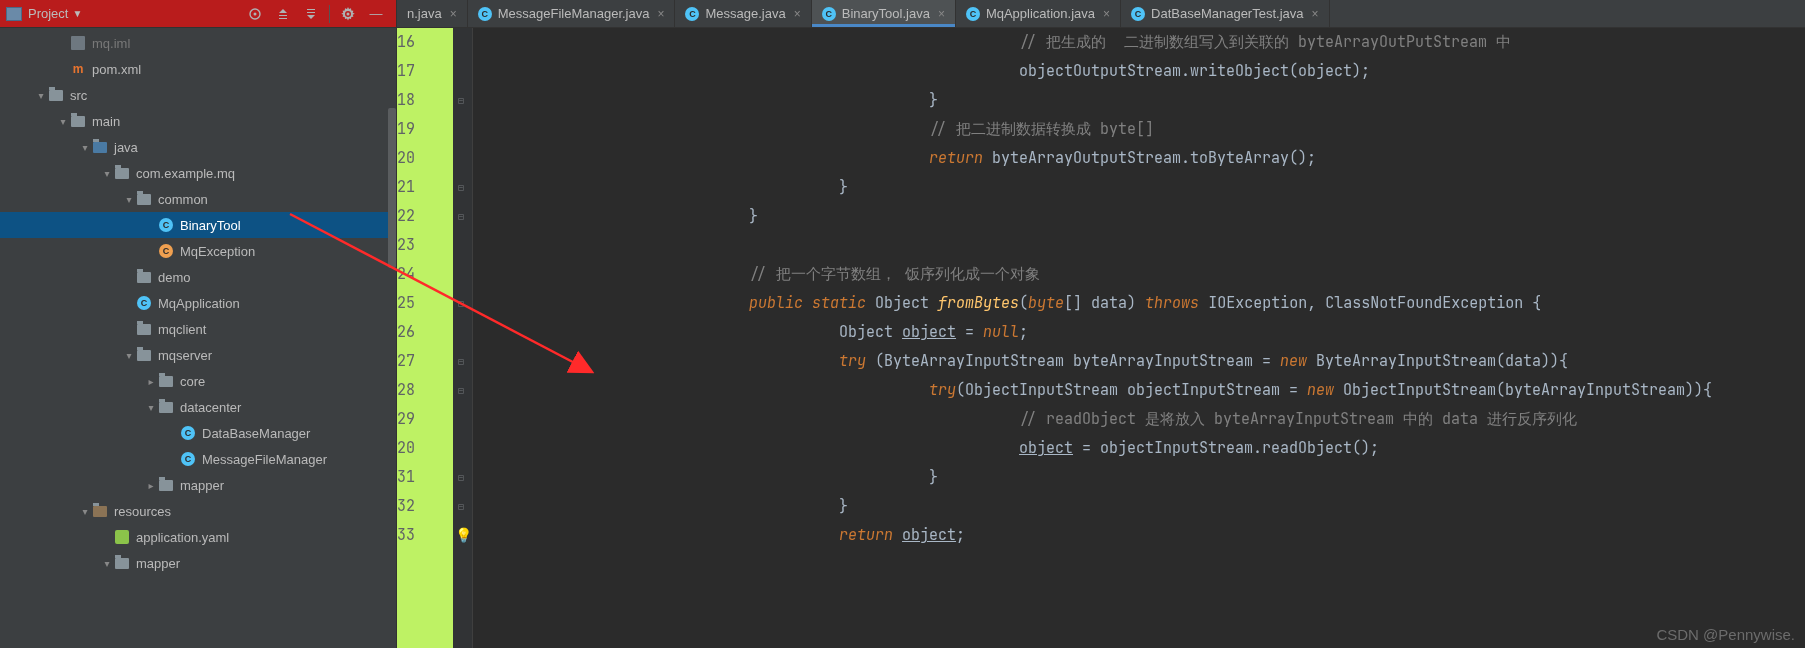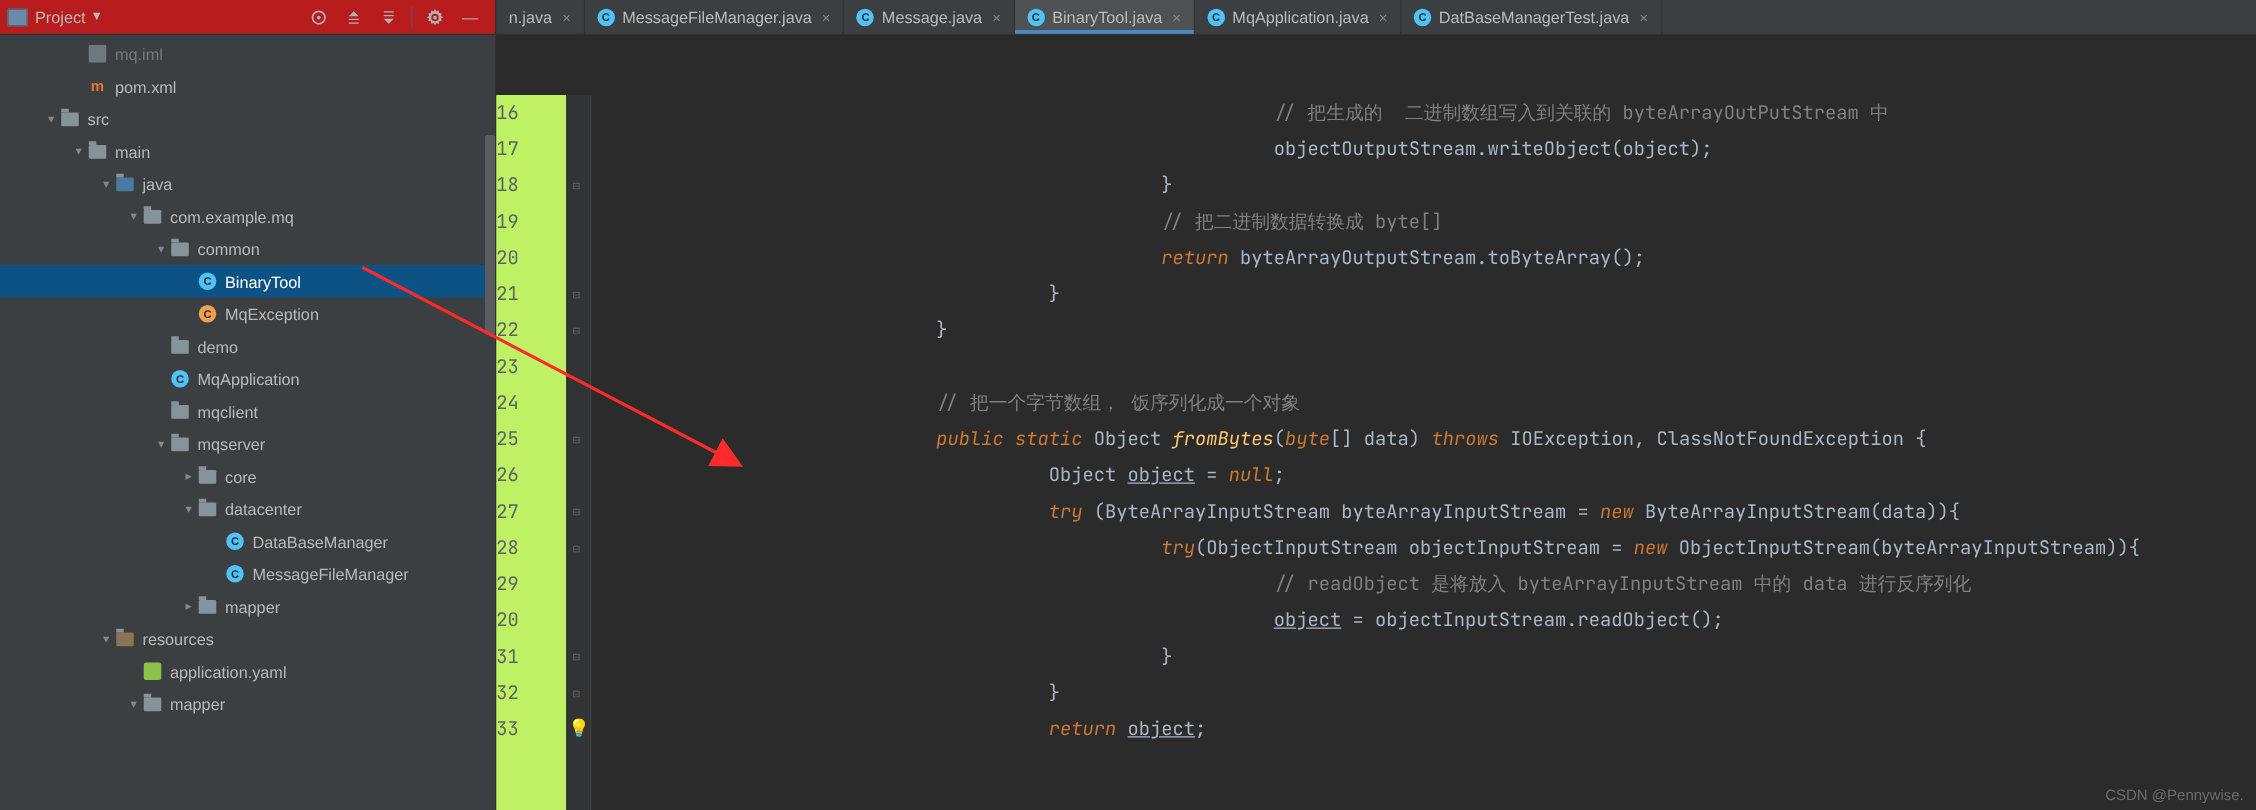--- a/index.html
+++ b/index.html
@@ -117,21 +117,20 @@
   border-radius: 2px;
 }
 
 
 .editor-area {
   flex: 1;
   display: flex;
   flex-direction: column;
   background: #2b2b2b;
   position: relative;
-  gap: 48px;
 }
 .tabs {
   height: 28px;
   display: flex;
   align-items: stretch;
   background: #3c3f41;
   border-bottom: 1px solid #323232;
 }
 .tab {
   display: flex;
@@ -233,21 +232,21 @@
   height: 180px;
   pointer-events: none;
   z-index: 50;
 }
 
 .watermark {
   position: absolute;
   right: 10px;
   bottom: 5px;
   color: #6c6c6c;
-  font-size: 12px;
+  font-size: 15px;
   text-align: right;
 }
 </style>
 </head>
 <body>
 
 <div class="root">
 
   <div class="sidebar">
     <div class="sidebar-header">

